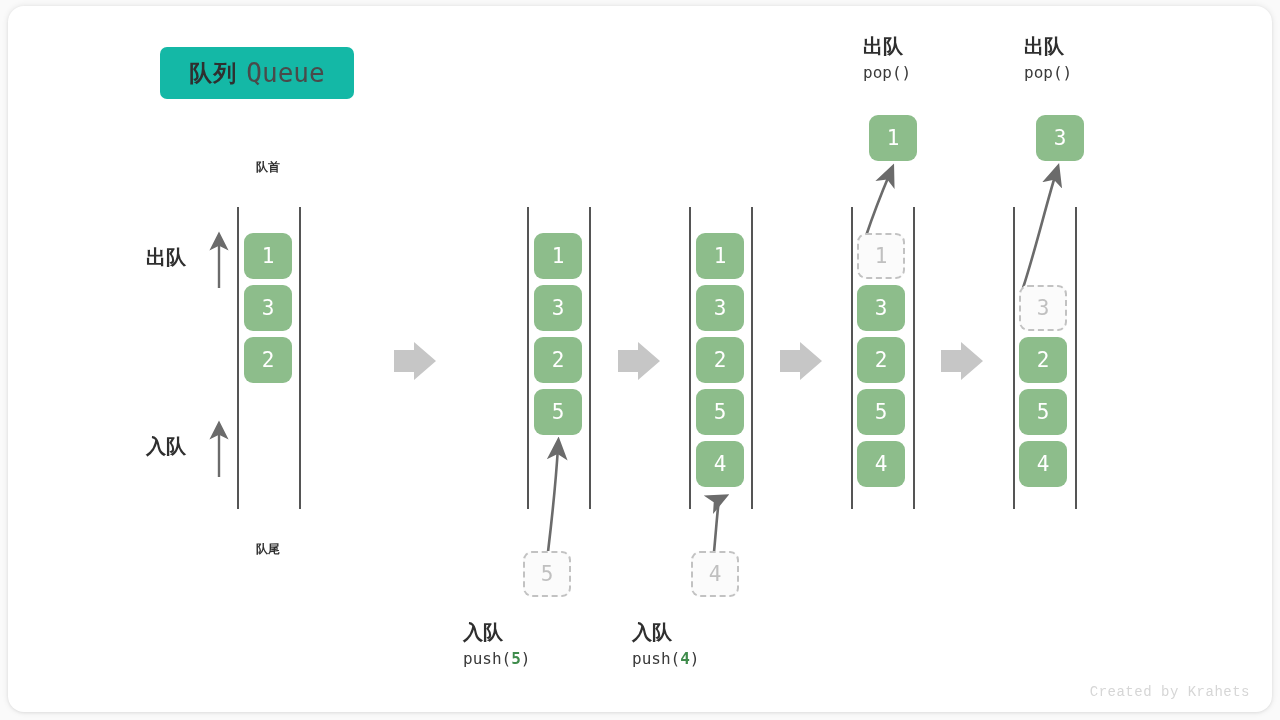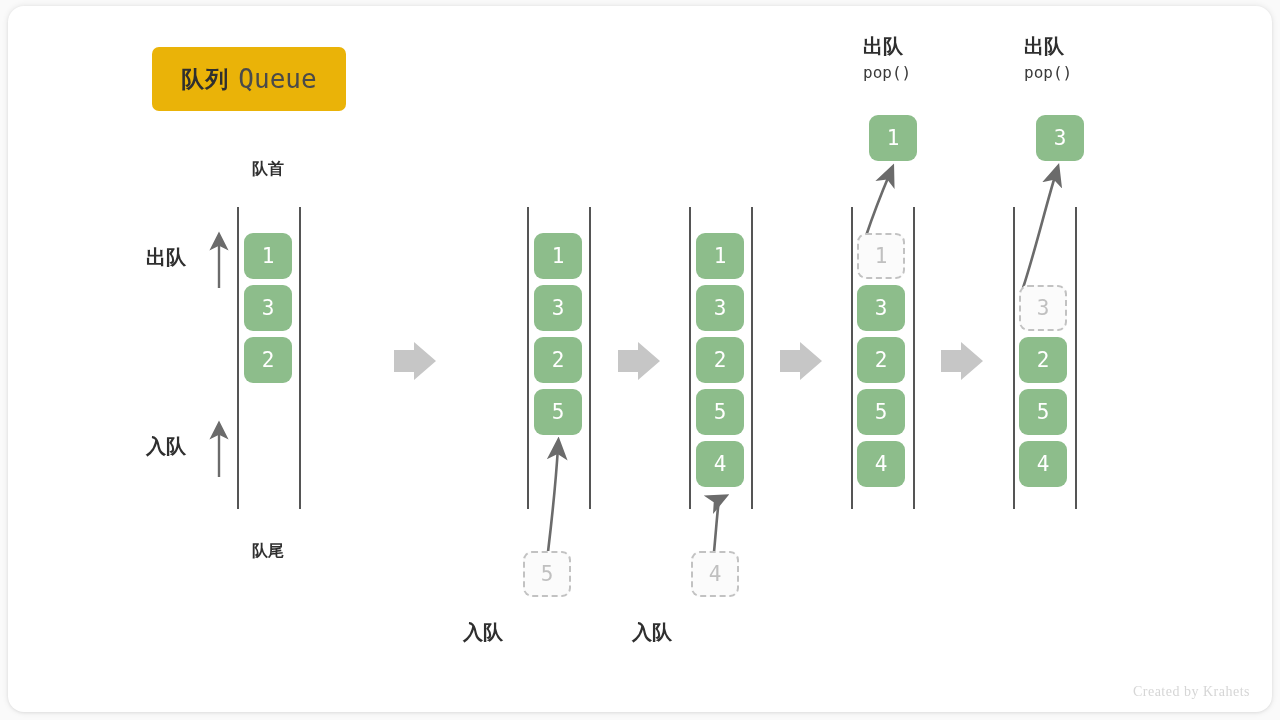--- a/index.html
+++ b/index.html
@@ -26,25 +26,25 @@
     width: 1264px;
     height: 706px;
     background: #ffffff;
     border-radius: 16px;
     box-shadow: 0 0 6px rgba(0,0,0,0.10), 0 1px 3px rgba(0,0,0,0.06);
   }
 
   
   .title-badge {
     position: absolute;
-    left: 152px;
+    left: 160px;
     top: 47px;
     width: 194px;
-    height: 64px;
-    background: #eab308;
+    height: 52px;
+    background: #14b8a6;
     border-radius: 7px;
     display: flex;
     align-items: center;
     justify-content: center;
     gap: 9px;
   }
   .title-cn {
     font-family: "Liberation Sans", "DejaVu Sans", sans-serif;
     font-size: 23px;
     font-weight: bold;
@@ -55,21 +55,21 @@
     font-family: "DejaVu Sans Mono", monospace;
     font-size: 26px;
     color: #4a4a4a;
   }
 
   
   .abs { position: absolute; }
 
   .hdr-label {
     font-family: "Liberation Sans", "DejaVu Sans", sans-serif;
-    font-size: 16px;
+    font-size: 12px;
     font-weight: bold;
     color: #2f2f2f;
     text-align: center;
     white-space: nowrap;
   }
   .side-label {
     font-family: "Liberation Sans", "DejaVu Sans", sans-serif;
     font-size: 20px;
     font-weight: bold;
     color: #2f2f2f;
@@ -124,21 +124,21 @@
     color: #3a3a3a;
     display: block;
   }
   .op-code .num { color: #3f8c4c; font-weight: bold; }
 
   
   .footer {
     position: absolute;
     right: 30px;
     bottom: 20px;
-    font-family: Liberation Serif, serif;
+    font-family: Liberation Mono, monospace;
     font-size: 14px;
     color: #d6d6d6;
     letter-spacing: 0.5px;
   }
 
   svg.overlay {
     position: absolute;
     left: 0; top: 0;
     width: 1280px; height: 720px;
     pointer-events: none;
@@ -218,34 +218,36 @@
   <div>
     <div class="rail" style="left:527px; top:207px; height:302px;"></div>
     <div class="rail" style="left:589px; top:207px; height:302px;"></div>
     <div class="cell" style="left:534px; top:233px;">1</div>
     <div class="cell" style="left:534px; top:285px;">3</div>
     <div class="cell" style="left:534px; top:337px;">2</div>
     <div class="cell" style="left:534px; top:389px;">5</div>
     <div class="cell ghost" style="left:523px; top:551px;">5</div>
     <div class="op-caption" style="left:463px; top:618px; width:170px; text-align:left;">
       <span class="op-cn">入队</span>
+      <span class="op-code">push(<span class="num">5</span>)</span>
     </div>
   </div>
 
   <div>
     <div class="rail" style="left:689px; top:207px; height:302px;"></div>
     <div class="rail" style="left:751px; top:207px; height:302px;"></div>
     <div class="cell" style="left:696px; top:233px;">1</div>
     <div class="cell" style="left:696px; top:285px;">3</div>
     <div class="cell" style="left:696px; top:337px;">2</div>
     <div class="cell" style="left:696px; top:389px;">5</div>
     <div class="cell" style="left:696px; top:441px;">4</div>
     <div class="cell ghost" style="left:691px; top:551px;">4</div>
     <div class="op-caption" style="left:632px; top:618px; width:170px; text-align:left;">
       <span class="op-cn">入队</span>
+      <span class="op-code">push(<span class="num">4</span>)</span>
     </div>
   </div>
 
   <div>
     <div class="rail" style="left:851px; top:207px; height:302px;"></div>
     <div class="rail" style="left:913px; top:207px; height:302px;"></div>
     <div class="cell ghost" style="left:857px; top:233px;">1</div>
     <div class="cell" style="left:857px; top:285px;">3</div>
     <div class="cell" style="left:857px; top:337px;">2</div>
     <div class="cell" style="left:857px; top:389px;">5</div>

